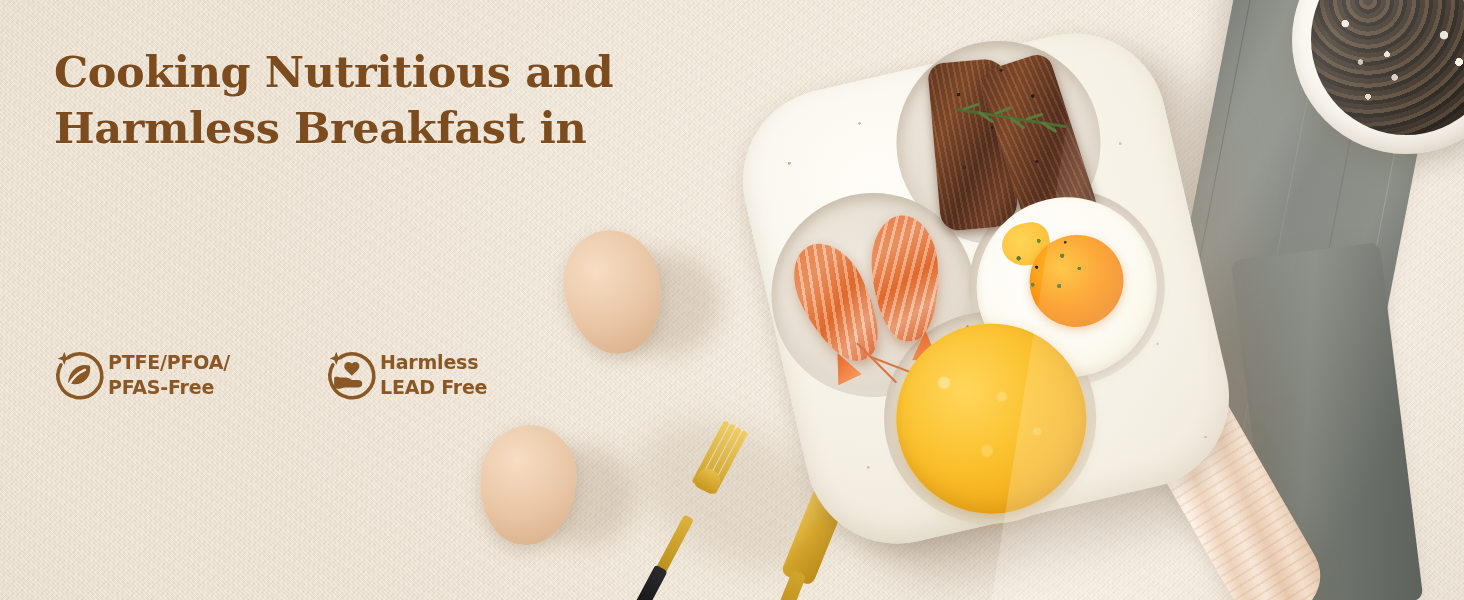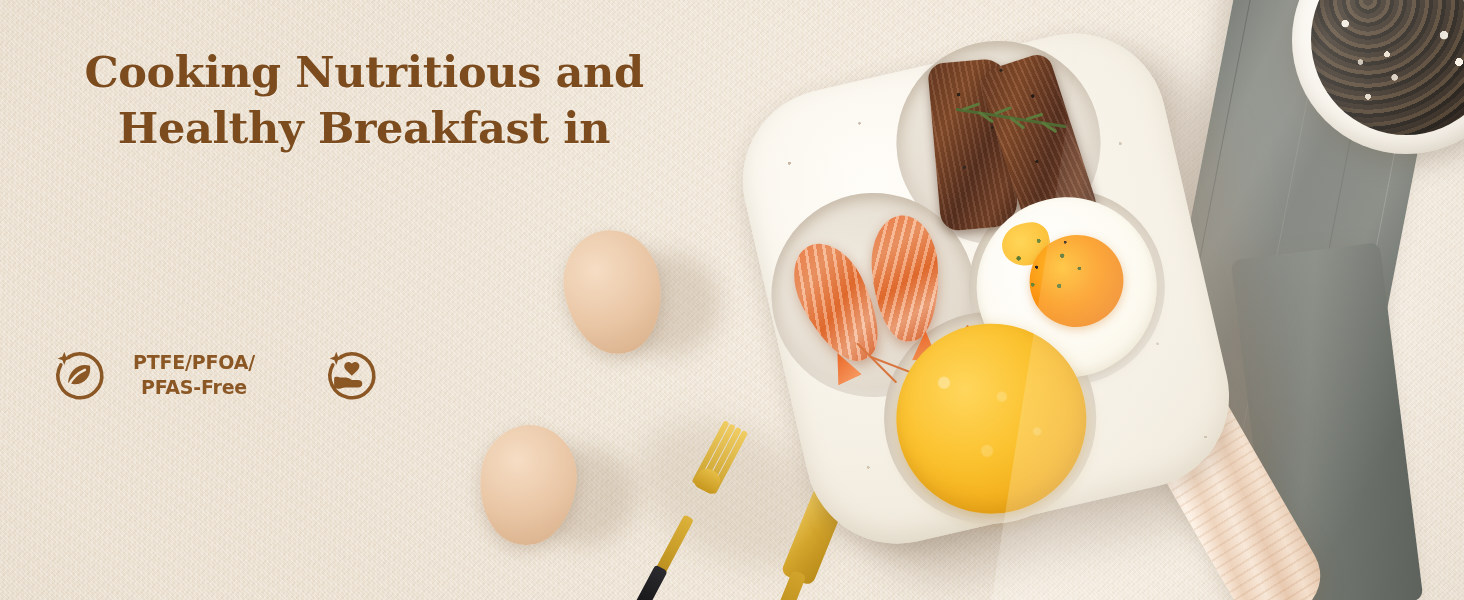--- a/index.html
+++ b/index.html
@@ -9,21 +9,20 @@
     font-family:"Liberation Sans", sans-serif;
     background:#f0e6d8;
   }
   .banner {
     position:relative;
     width:1464px; height:600px;
     overflow:hidden;
     background:
       radial-gradient(ellipse 900px 620px at 78% 46%, #f7f0e5 0%, #f1e8da 45%, #ebe0d0 100%),
       #f0e6d8;
-    text-align: center;
   }
   
   .texture {
     position:absolute; inset:0;
     background-image:
       repeating-linear-gradient(46deg, rgba(255,255,255,0.30) 0 1px, rgba(0,0,0,0.00) 1px 3px),
       repeating-linear-gradient(-44deg, rgba(160,135,105,0.10) 0 1px, rgba(0,0,0,0) 1px 4px),
       repeating-linear-gradient(92deg, rgba(255,255,255,0.18) 0 2px, rgba(0,0,0,0) 2px 5px);
     opacity:.85;
     pointer-events:none;
@@ -48,21 +47,21 @@
   .headline span { display:block; white-space:nowrap; }
 
   .features {
     position:absolute; left:52px; top:330px;
     width:560px;
     display:grid;
     grid-template-columns:272px 272px;
     grid-template-rows:90px 78px;
     z-index:20;
   }
-  .feature { display:flex; align-items:center; gap:27px; }
+  .feature { display:flex; align-items:center; gap:2px; }
   .feature .ficon { flex:0 0 auto; width:54px; height:54px; }
   .feature .ficon svg { display:block; width:54px; height:54px; }
   .flabel {
     font-family:"DejaVu Sans", sans-serif;
     font-weight:700;
     font-size:19px;
     line-height:1.33;
     color:#8a5725;
     white-space:pre-line;
     letter-spacing:-0.2px;
@@ -473,21 +472,21 @@
 
     <div class="light"></div>
   </div>
 
   <div class="texture"></div>
   <div class="vignette"></div>
 
   <div class="copy">
     <h1 class="headline">
       <span>Cooking Nutritious and</span>
-      <span>Healthy Breakfast in</span>
+      <span>Harmless Breakfast in</span>
     </h1>
   </div>
 
   <div class="features">
 
     <div class="feature">
       <span class="ficon">
         <svg viewBox="0 0 64 64" fill="none" stroke="#8a5725" stroke-width="4.2" stroke-linecap="round">
           <path d="M20 10.5A26 26 0 1 1 10.5 20"></path>
           <path d="M14.5 4.5 L16.6 10.2 L22.3 12.3 L16.6 14.4 L14.5 20.1 L12.4 14.4 L6.7 12.3 L12.4 10.2 Z" fill="#8a5725" stroke="none"></path>
@@ -502,19 +501,21 @@
     <div class="feature">
       <span class="ficon">
         <svg viewBox="0 0 64 64" fill="none" stroke="#8a5725" stroke-width="4.2" stroke-linecap="round">
           <path d="M20 10.5A26 26 0 1 1 10.5 20"></path>
           <path d="M14.5 4.5 L16.6 10.2 L22.3 12.3 L16.6 14.4 L14.5 20.1 L12.4 14.4 L6.7 12.3 L12.4 10.2 Z" fill="#8a5725" stroke="none"></path>
           <path d="M33 18.5c2.4-2.8 6.6-2.4 8.3.6 1.5 2.7.4 5.6-1.8 7.7L33 33l-6.5-6.2c-2.2-2.1-3.3-5-1.8-7.7 1.7-3 5.9-3.4 8.3-.6z" fill="#8a5725" stroke="none"></path>
           <path d="M17 36h9c3 0 5 1.4 7 3h7c2.6 0 4.4 1.4 4.4 3.4 0 2.2-2 3.4-4.6 3.4H25c-3.4 0-5.4 1.6-8 1.6h-0" fill="#8a5725" stroke="#8a5725" stroke-width="2"></path>
           <rect x="12" y="34" width="6.5" height="14" rx="2" fill="#8a5725" stroke="none"></rect>
         </svg>
       </span>
+      <span class="flabel">Harmless
+LEAD Free</span>
     </div>
 
 
 
   </div>
 
 </div>
 
 </body></html>

